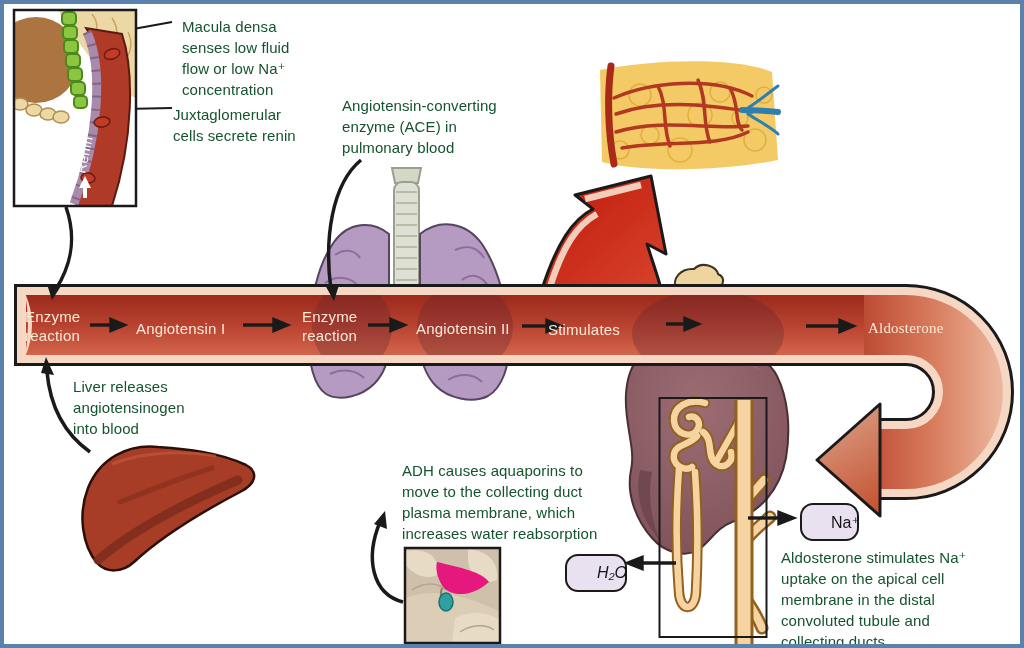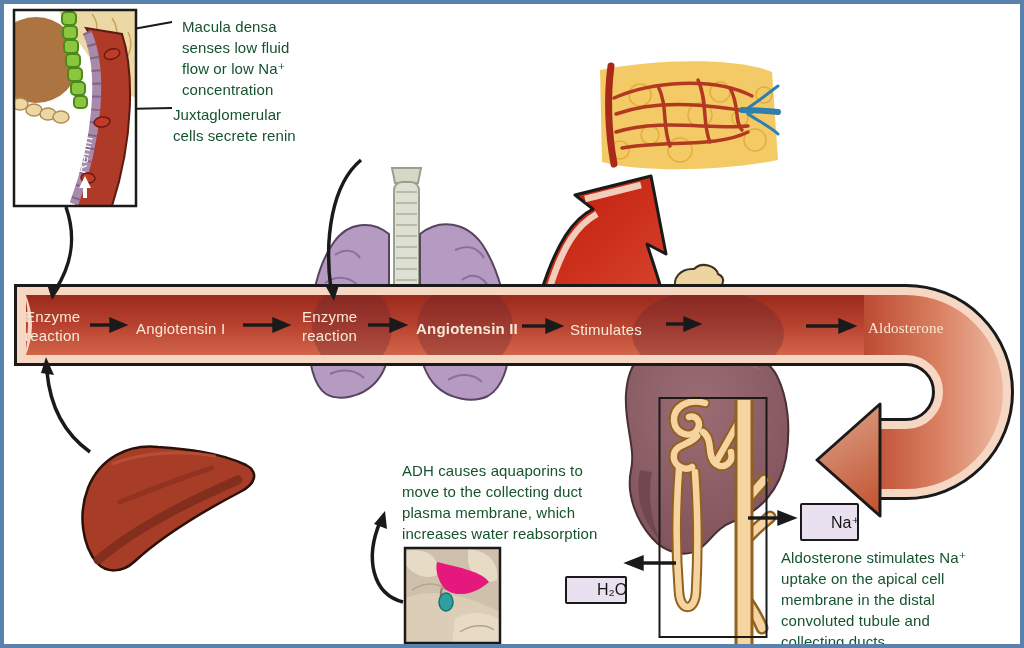--- a/index.html
+++ b/index.html
@@ -24,21 +24,21 @@
     position:absolute;
     font-size:15px;line-height:19px;
     color:#f8e9d6;
     white-space:pre-line;
     letter-spacing:.2px;
   }
   .pill{
     position:absolute;
     box-sizing:border-box;
     border:2.5px solid #1a1a1a;
-    border-radius:2px;
+    border-radius:13px;
     background:#eae1f0;
     display:flex;align-items:center;justify-content:center;
     font-size:16px;color:#151515;padding-left:32px;
   }
   .renin{
     position:absolute;
     left:50px;top:142px;width:64px;height:18px;
     color:#ffffff;font-size:13.5px;letter-spacing:.5px;
     transform:rotate(-78deg);
     text-align:center;
@@ -313,37 +313,43 @@
     <rect x="405" y="548" width="95" height="95" fill="none" stroke="#1a1a1a" stroke-width="2.5"></rect>
   </g>
 </svg>
 
   <div class="lbl" style="left:178px;top:12px;">Macula densa
 senses low fluid
 flow or low Na⁺
 concentration</div>
   <div class="lbl" style="left:169px;top:100px;">Juxtaglomerular
 cells secrete renin</div>
+  <div class="lbl" style="left:338px;top:91px;">Angiotensin-converting
+enzyme (ACE) in
+pulmonary blood</div>
+  <div class="lbl" style="left:69px;top:372px;">Liver releases
+angiotensinogen
+into blood</div>
   <div class="lbl" style="left:398px;top:456px;">ADH causes aquaporins to
 move to the collecting duct
 plasma membrane, which
 increases water reabsorption</div>
   <div class="lbl" style="left:777px;top:543px;">Aldosterone stimulates Na⁺
 uptake on the apical cell
 membrane in the distal
 convoluted tubule and
 collecting ducts</div>
 
   <div class="tlbl" style="left:21px;top:303px;">Enzyme
 reaction</div>
   <div class="tlbl" style="left:132px;top:315px;">Angiotensin I</div>
   <div class="tlbl" style="left:298px;top:303px;">Enzyme
 reaction</div>
-  <div class="tlbl" style="left:412px;top:315px;font-weight:bold;">Angiotensin II</div>
-  <div class="tlbl" style="left:566px;top:316px;">Stimulates</div>
+  <div class="tlbl" style="left:412px;top:315px;">Angiotensin II</div>
+  <div class="tlbl" style="left:544px;top:316px;">Stimulates</div>
   <div class="tlbl" style="left:864px;top:315px;font-family:Liberation Serif, serif;">Aldosterone</div>
 
-  <div class="pill" style="left:561px;top:572px;width:62px;height:28px;">H₂O</div>
+  <div class="pill" style="left:561px;top:550px;width:62px;height:38px;font-style:italic;">H₂O</div>
   <div class="pill" style="left:796px;top:499px;width:59px;height:38px;">Na⁺</div>
 
   <div class="renin">Renin</div>
 
 </div>
 
 </body></html>

